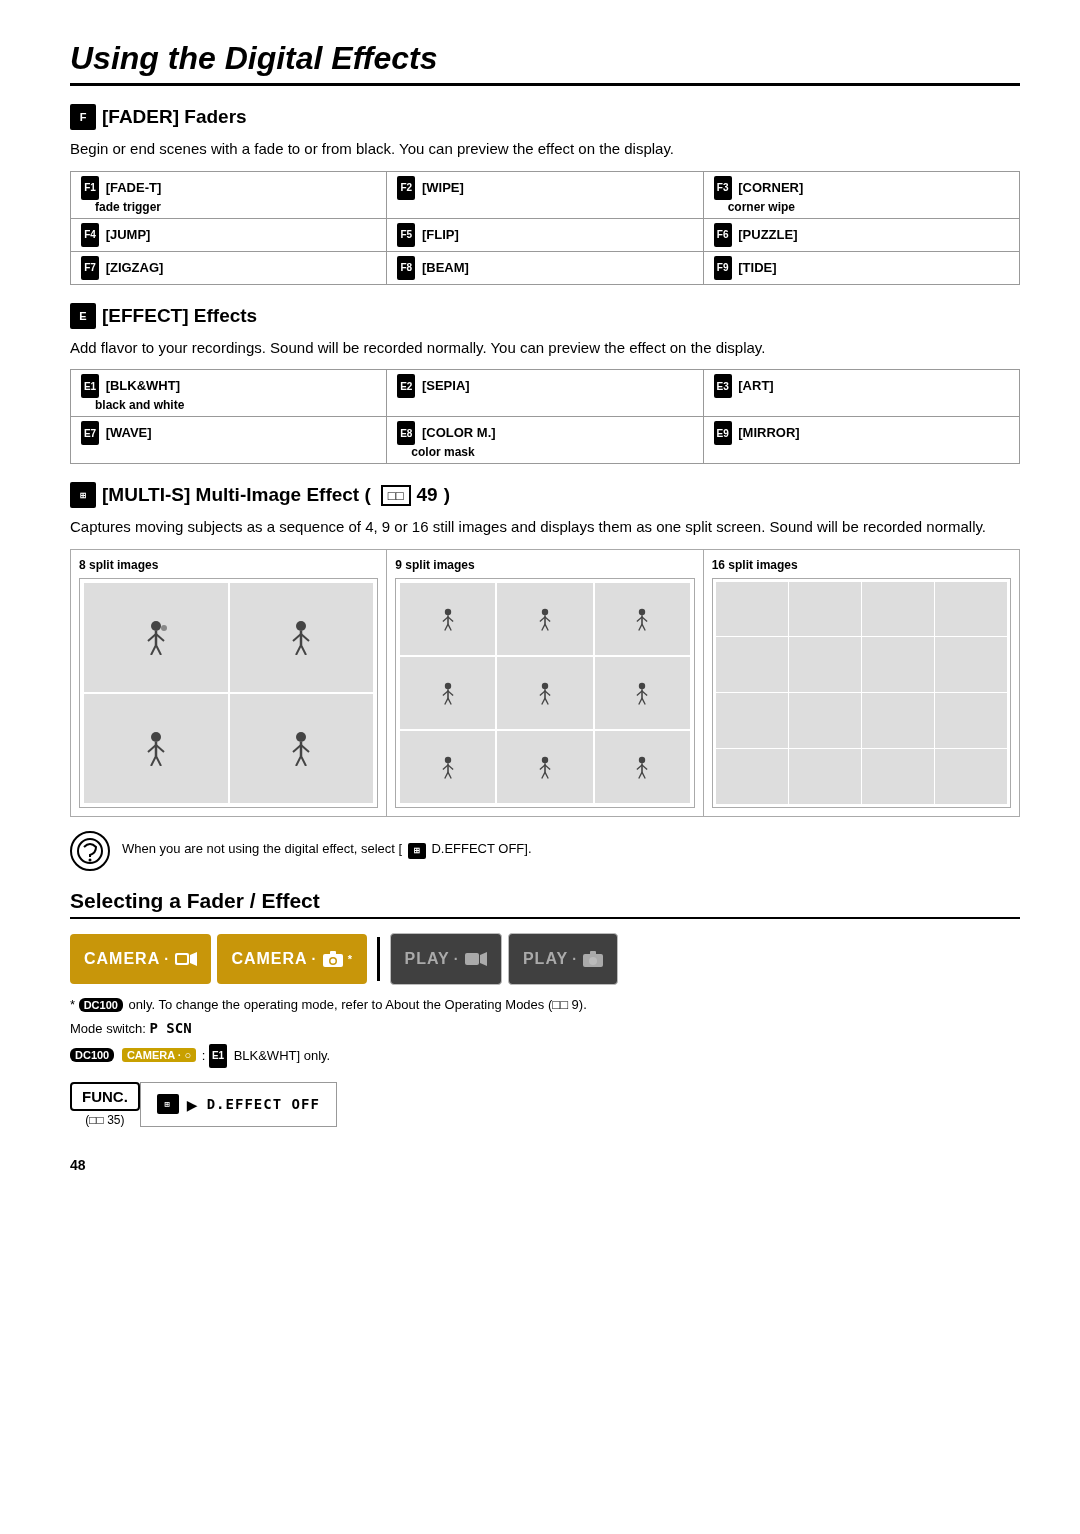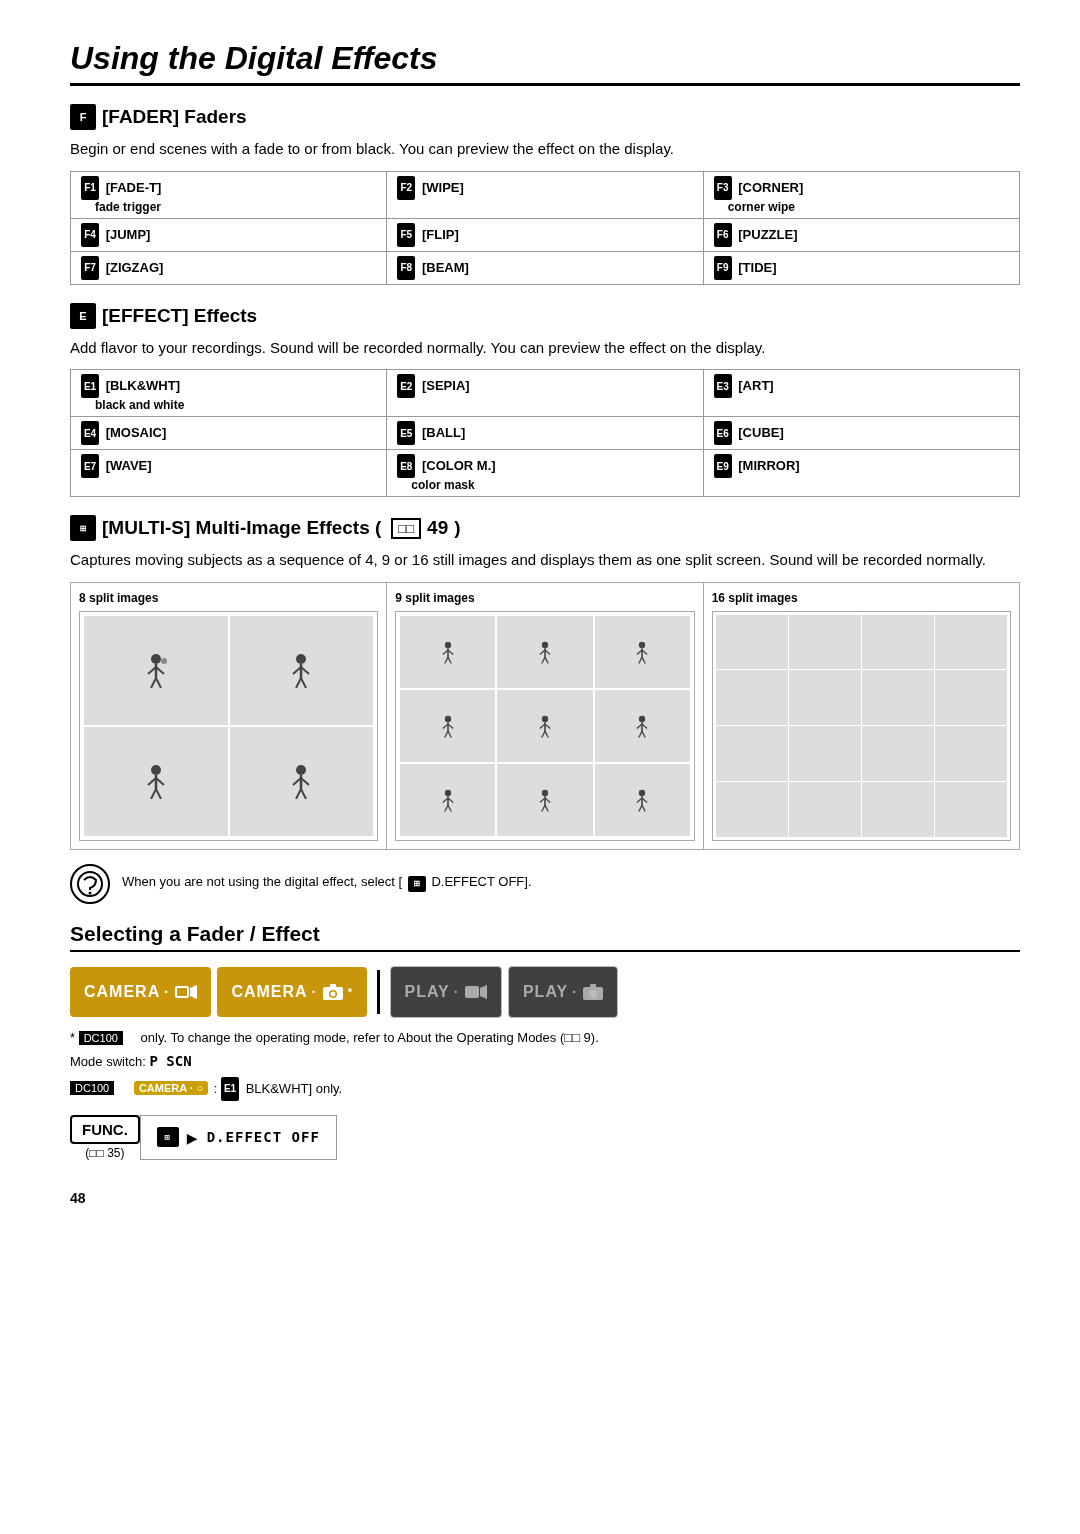--- a/index.html
+++ b/index.html
@@ -223,25 +223,25 @@
       font-size: 13px;
       margin-bottom: 8px;
     }
 
     .dc-badge {
       display: inline-flex;
       align-items: center;
       justify-content: center;
       background: #000;
       color: #fff;
-      font-weight: normal;
+      font-weight: bold;
       font-size: 11px;
       padding: 1px 5px;
-      border-radius: 0;
-      margin-right: 14px;
+      border-radius: 6px;
+      margin-right: 2px;
     }
 
     .camera-badge {
       display: inline-flex;
       align-items: center;
       justify-content: center;
       background: #c8a000;
       color: #fff;
       font-weight: bold;
       font-size: 11px;
@@ -391,55 +391,41 @@
         <span class="f-badge">E2</span>
         <span class="item-label">[SEPIA]</span>
       </td>
       <td>
         <span class="f-badge">E3</span>
         <span class="item-label">[ART]</span>
       </td>
     </tr>
     <tr>
       <td>
-        <span class="f-badge">E4</span>
-        <span class="item-label">[MOSAIC]</span>
-      </td>
-      <td>
-        <span class="f-badge">E5</span>
-        <span class="item-label">[BALL]</span>
-      </td>
-      <td>
-        <span class="f-badge">E6</span>
-        <span class="item-label">[CUBE]</span>
-      </td>
-    </tr>
-    <tr>
-      <td>
         <span class="f-badge">E7</span>
         <span class="item-label">[WAVE]</span>
       </td>
       <td>
         <span class="f-badge">E8</span>
         <span class="item-label">[COLOR M.]</span>
         <span class="item-sub">color mask</span>
       </td>
       <td>
         <span class="f-badge">E9</span>
         <span class="item-label">[MIRROR]</span>
       </td>
     </tr>
   </tbody>
     </table>
 </div>
 
 <div>
   <div class="multi-section-header">
     <span class="multi-icon" style="font-size:8px;">⊞</span>
-    <span>[MULTI-S] Multi-Image Effects (</span>
+    <span>[MULTI-S] Multi-Image Effect (</span>
     <span class="book-ref">□□</span>
     <span>49</span>
     <span>)</span>
   </div>
   <p class="section-desc">Captures moving subjects as a sequence of 4, 9 or 16 still images and displays them as one split screen. Sound will be recorded normally.</p>
 
   <div class="split-images-container">
 
     <div class="split-panel">
       <div class="split-label">8 split images</div>

